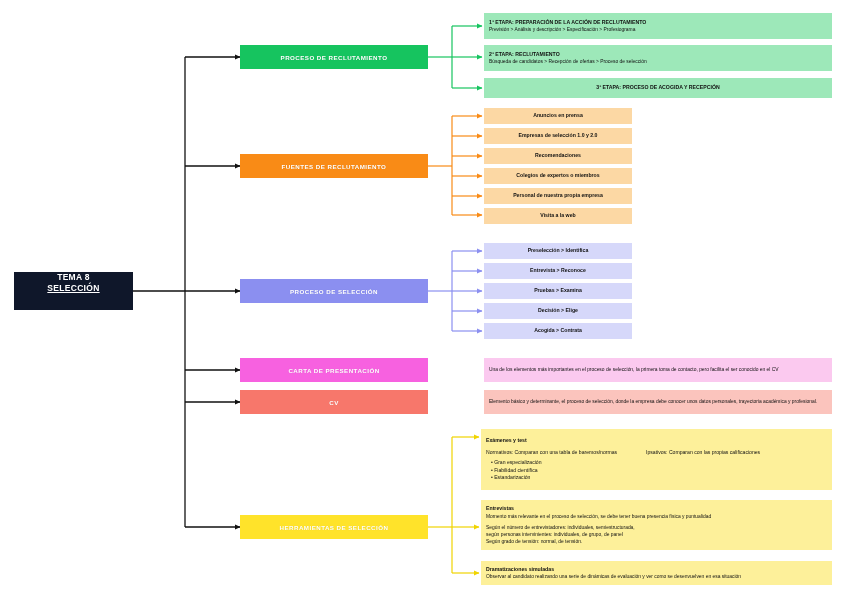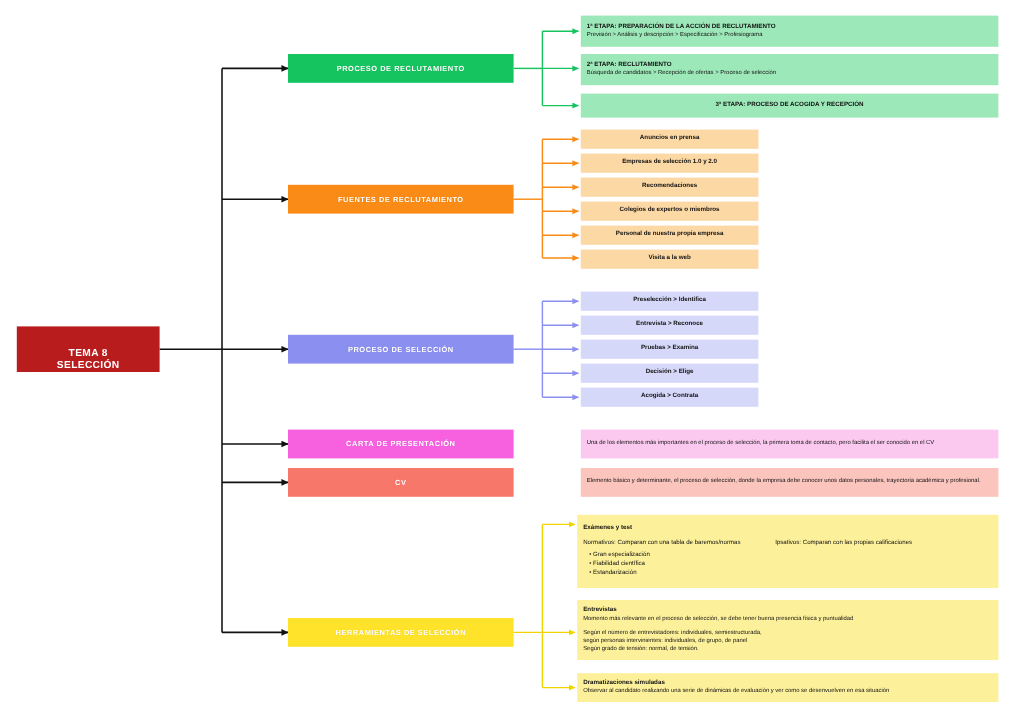--- a/index.html
+++ b/index.html
@@ -10,27 +10,27 @@
     overflow:hidden;
     position:relative;
   }
   #canvas{position:absolute;inset:0;width:848px;height:599px;}
   svg.wires{position:absolute;left:0;top:0;width:848px;height:599px;pointer-events:none;}
 
   .node{position:absolute;box-sizing:border-box;}
 
   
   .root{
-    background:#b91c1c;color:#ffffff;
-    display:flex;align-items:flex-end;justify-content:center;
+    background:#0f172a;color:#ffffff;
+    display:flex;align-items:flex-start;justify-content:center;
     text-align:center;line-height:1.25;
     font-size:8.5px;font-weight:bold;letter-spacing:.3px;
   }
   .root .l1{display:block;}
-  .root .l2{display:block;}
+  .root .l2{display:block;text-decoration:underline;}
 
   
   .cat{
     display:flex;align-items:center;justify-content:center;
     color:#ffffff;font-size:6.2px;font-weight:bold;
     letter-spacing:.45px;text-align:center;
     text-shadow:0 0 1px rgba(0,0,0,.12);
   }
   .cat.green {background:#16c45f;}
   .cat.orange{background:#f98b16;}

